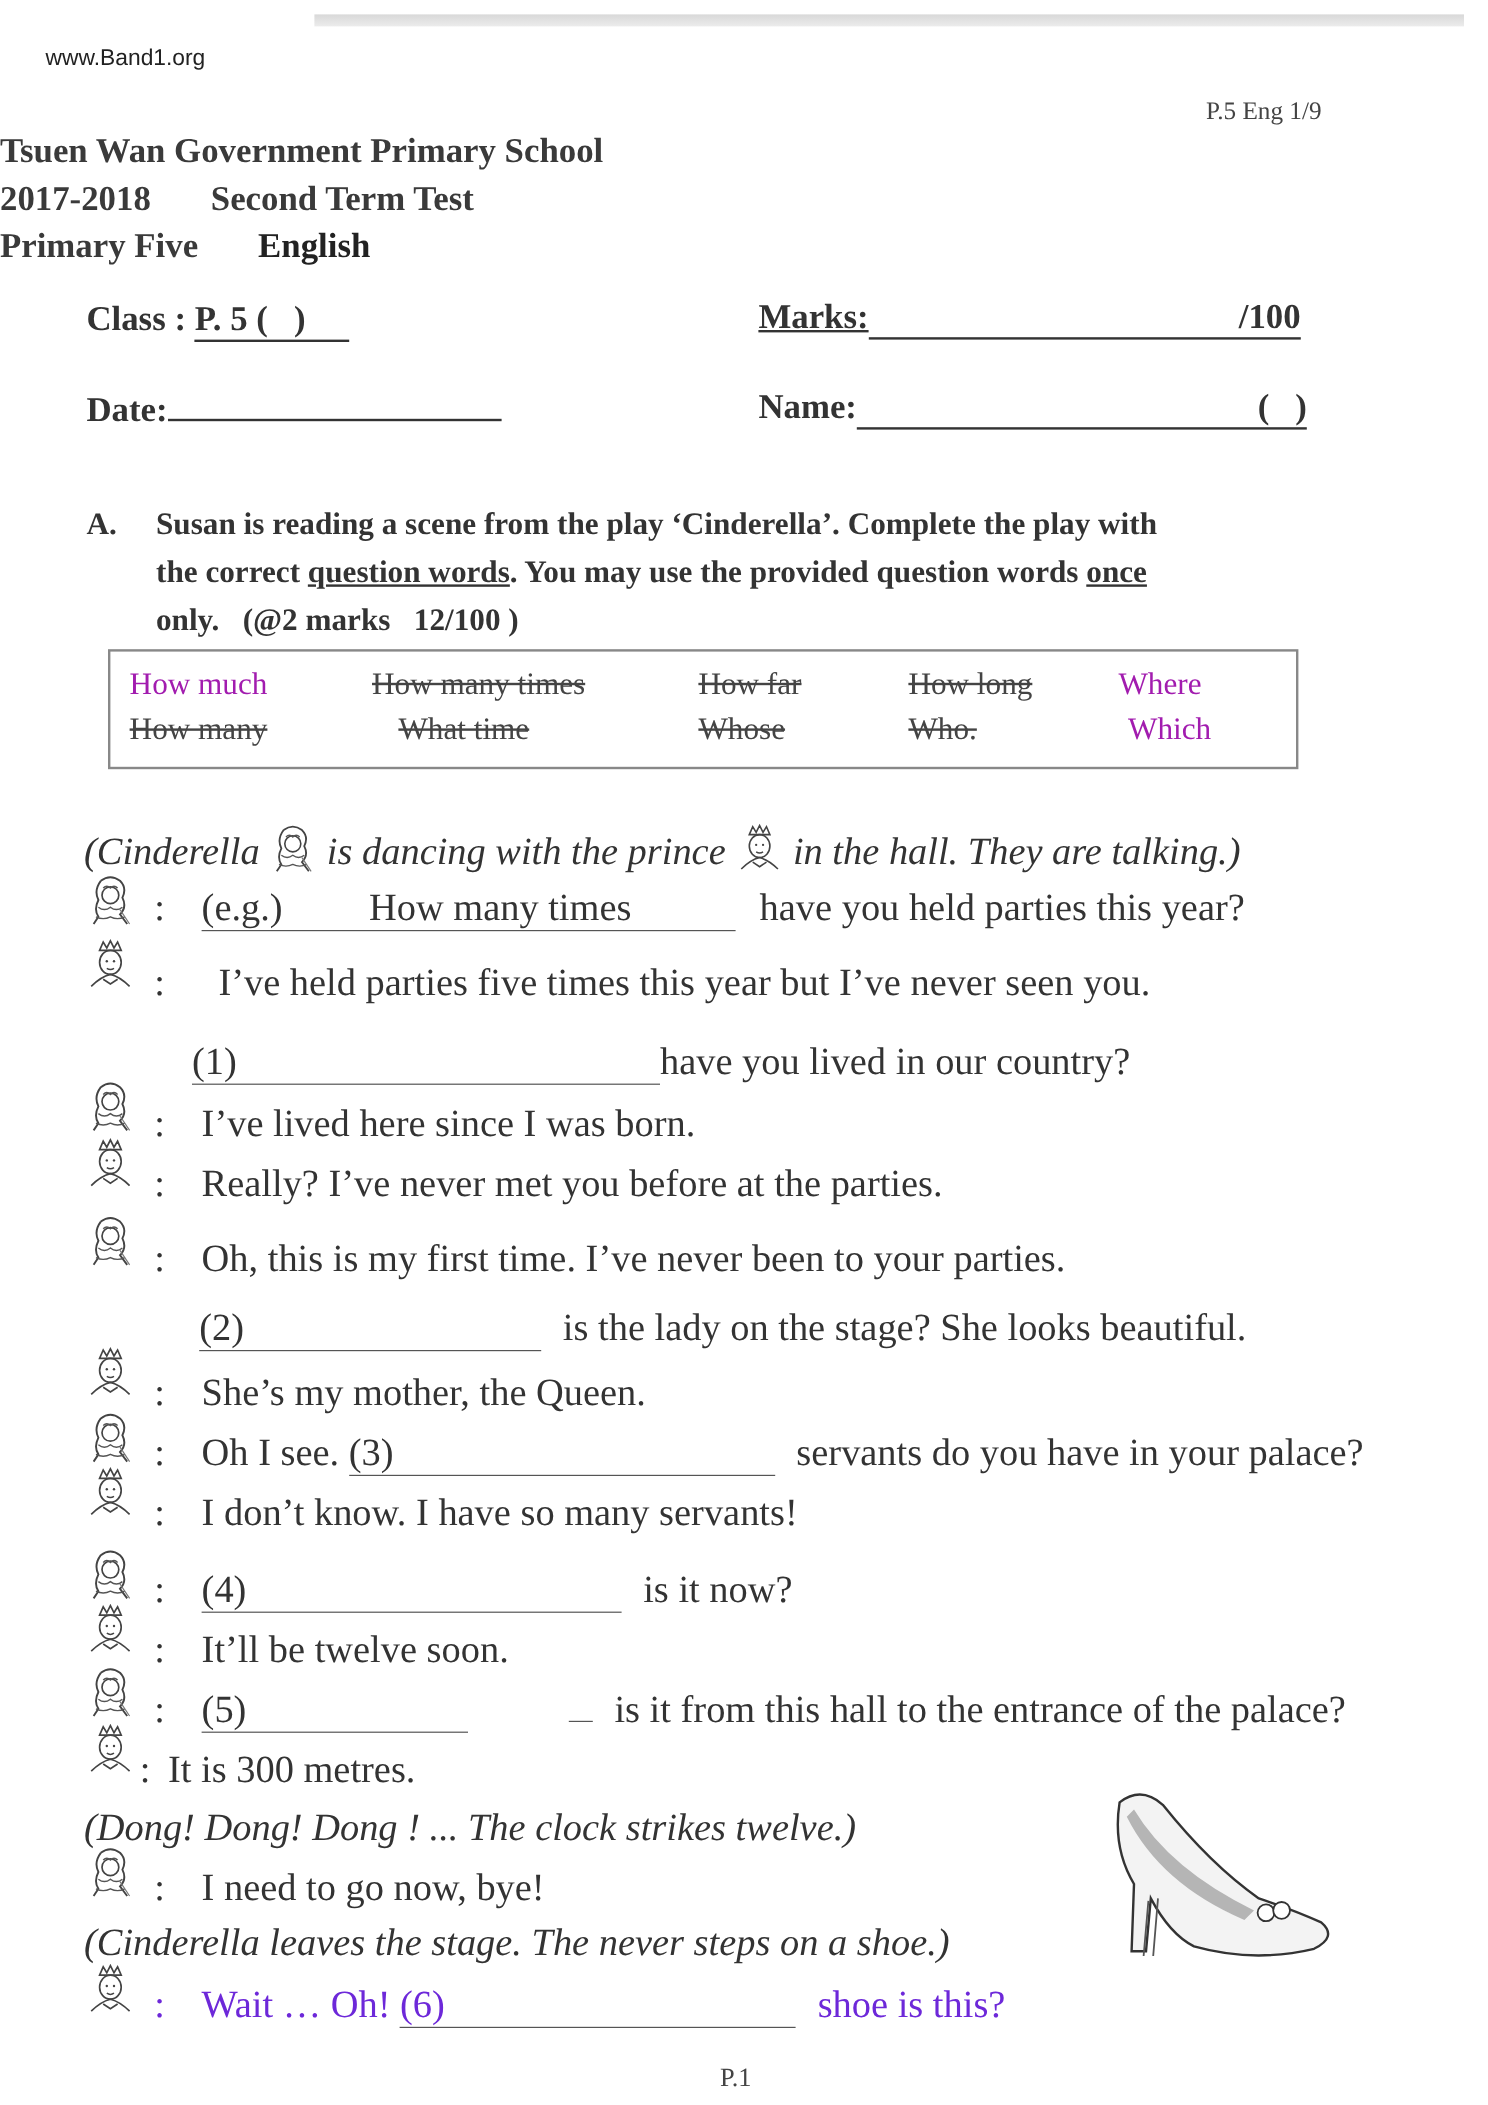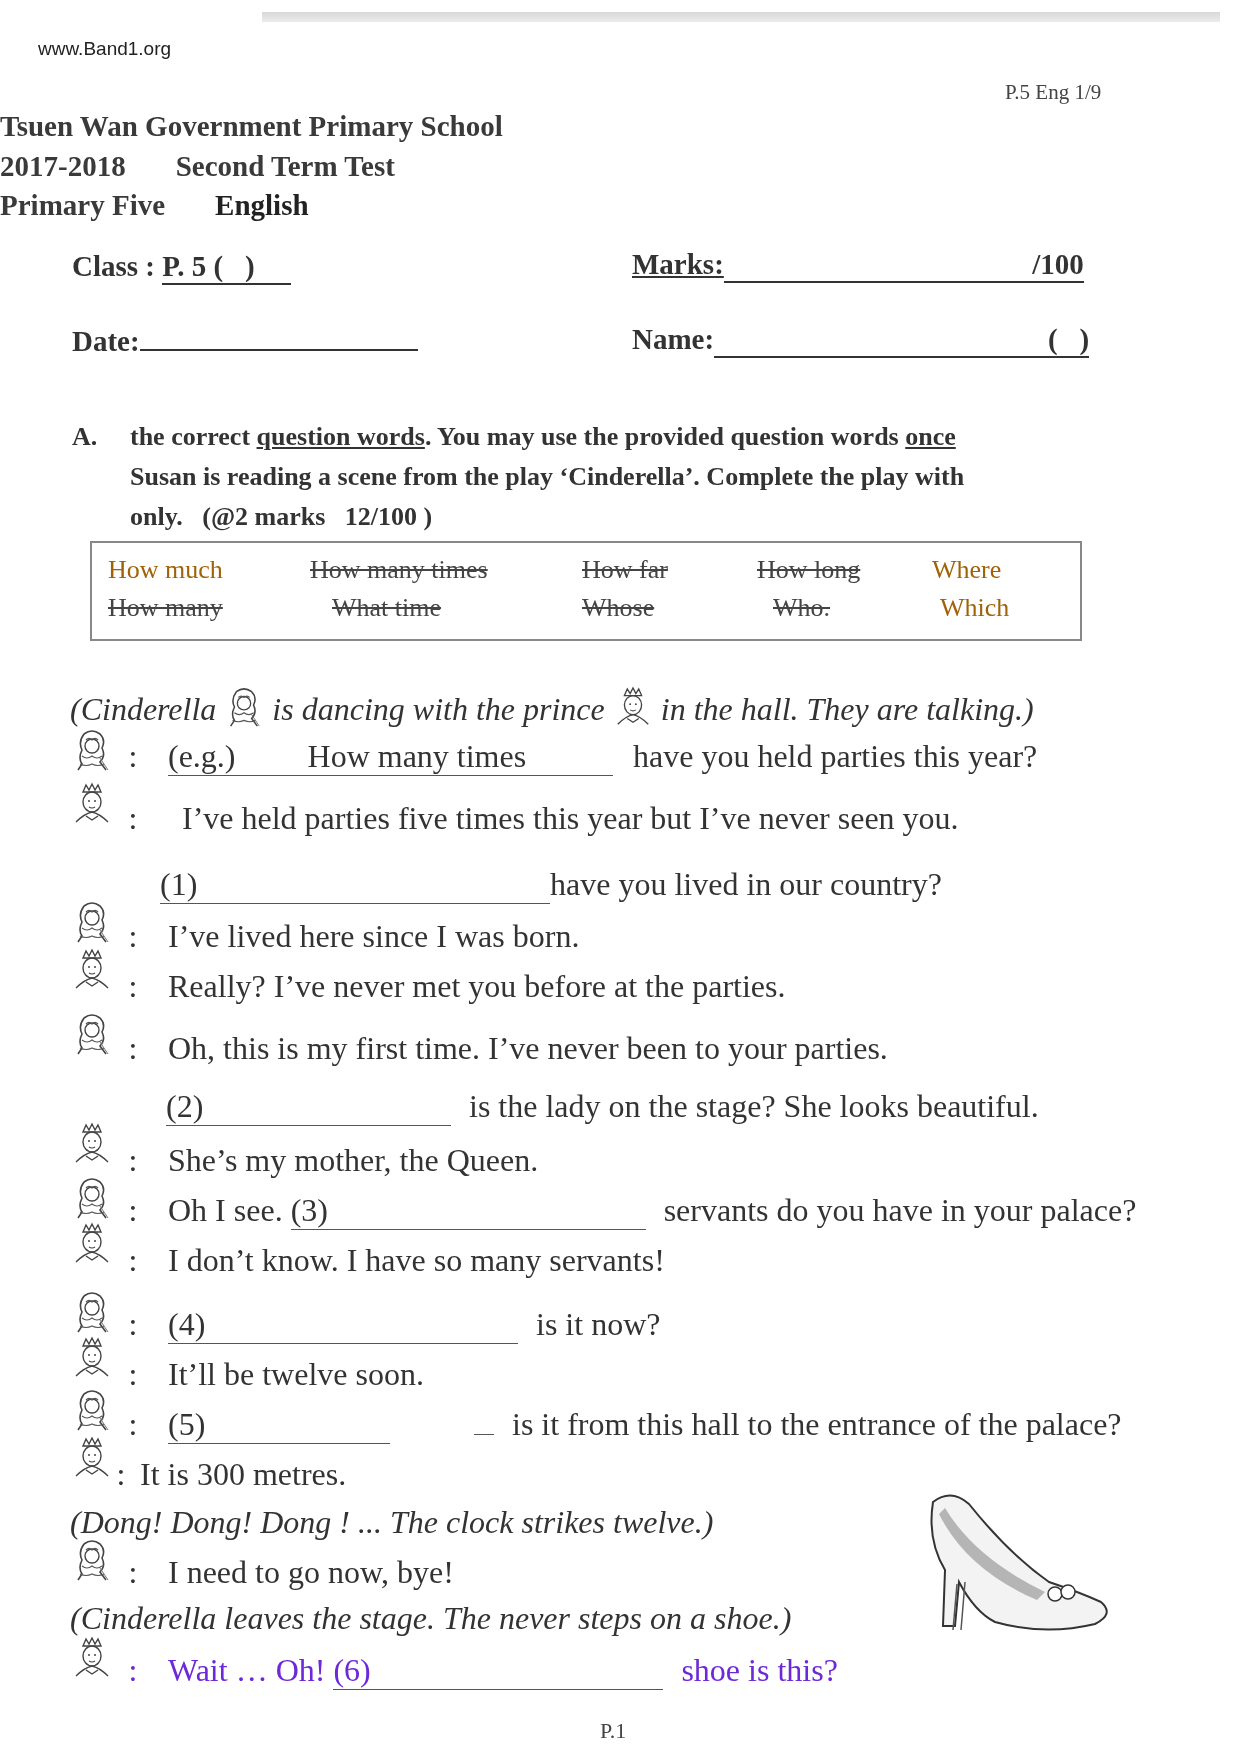--- a/index.html
+++ b/index.html
@@ -29,21 +29,21 @@
   .f-date .line { width: 278px; height: 24px; }
   .f-name { left: 632px; top: 323px; }
   .f-name .line { width: 375px; text-align: right; }
 
   .instr { left: 72px; top: 417px; width: 1040px; font-size: 26px; font-weight: bold; line-height: 40px; color: #333; }
   .instr .lbl { position: absolute; left: 0; top: 0; }
   .instr .txt { margin-left: 58px; display: block; }
   .u { text-decoration: underline; }
 
   .wordbox { left: 90px; top: 541px; width: 992px; height: 100px; border: 2px solid #888; box-sizing: border-box; }
-  .word { position: absolute; font-size: 26px; color: #a16207; }
+  .word { position: absolute; font-size: 26px; color: #a21caf; }
   .struck { text-decoration: line-through; text-decoration-thickness: 2px; color: #444; }
 
   .line-row { position: absolute; font-size: 32px; color: #333; white-space: nowrap; }
   .italic { font-style: italic; }
   .colon { display: inline-block; width: 30px; text-align: center; }
   .blank { display: inline-block; border-bottom: 1.5px solid #555; vertical-align: baseline; }
   .icon { position: absolute; width: 40px; height: 44px; }
   .inline-icon { display: inline-block; width: 40px; height: 42px; vertical-align: -8px; margin: 0 8px; }
   .footer { left: 600px; top: 1718px; font-size: 22px; color: #444; }
   .shoe { left: 905px; top: 1490px; width: 220px; height: 170px; }
@@ -91,35 +91,35 @@
 </div>
 <div class="abs field f-date">
   <span>Date:</span><span class="line"></span>
 </div>
 <div class="abs field f-name">
   <span>Name:</span><span class="line" style="white-space:pre">(   )</span>
 </div>
 
 <div class="abs instr">
   <span class="lbl">A.</span>
+  <span class="txt">Susan is reading a scene from the play ‘Cinderella’. Complete the play with</span>
   <span class="txt"><span>the correct </span><span class="u">question words</span><span>. You may use the provided question words </span><span class="u">once</span></span>
-  <span class="txt">Susan is reading a scene from the play ‘Cinderella’. Complete the play with</span>
   <span class="txt" style="white-space:pre">only.   (@2 marks   12/100 )</span>
 </div>
 
 <div class="abs wordbox">
   <span class="word" style="left:16px;top:12px">How much</span>
   <span class="word struck" style="left:218px;top:12px">How many times</span>
   <span class="word struck" style="left:490px;top:12px">How far</span>
   <span class="word struck" style="left:665px;top:12px">How long</span>
   <span class="word" style="left:840px;top:12px">Where</span>
   <span class="word struck" style="left:16px;top:50px">How many</span>
   <span class="word struck" style="left:240px;top:50px">What time</span>
   <span class="word struck" style="left:490px;top:50px">Whose</span>
-  <span class="word struck" style="left:681px;top:50px">Who.</span>
+  <span class="word struck" style="left:665px;top:50px">Who.</span>
   <span class="word" style="left:848px;top:50px">Which</span>
 </div>
 
 <div class="line-row italic" style="left:70px;top:686px;">
   <span>(Cinderella</span><svg class="inline-icon">
       <use href="#cind"></use>
     </svg><span>is dancing with the prince</span><svg class="inline-icon">
       <use href="#prince"></use>
     </svg><span>in the hall. They are talking.)</span>
 </div>

